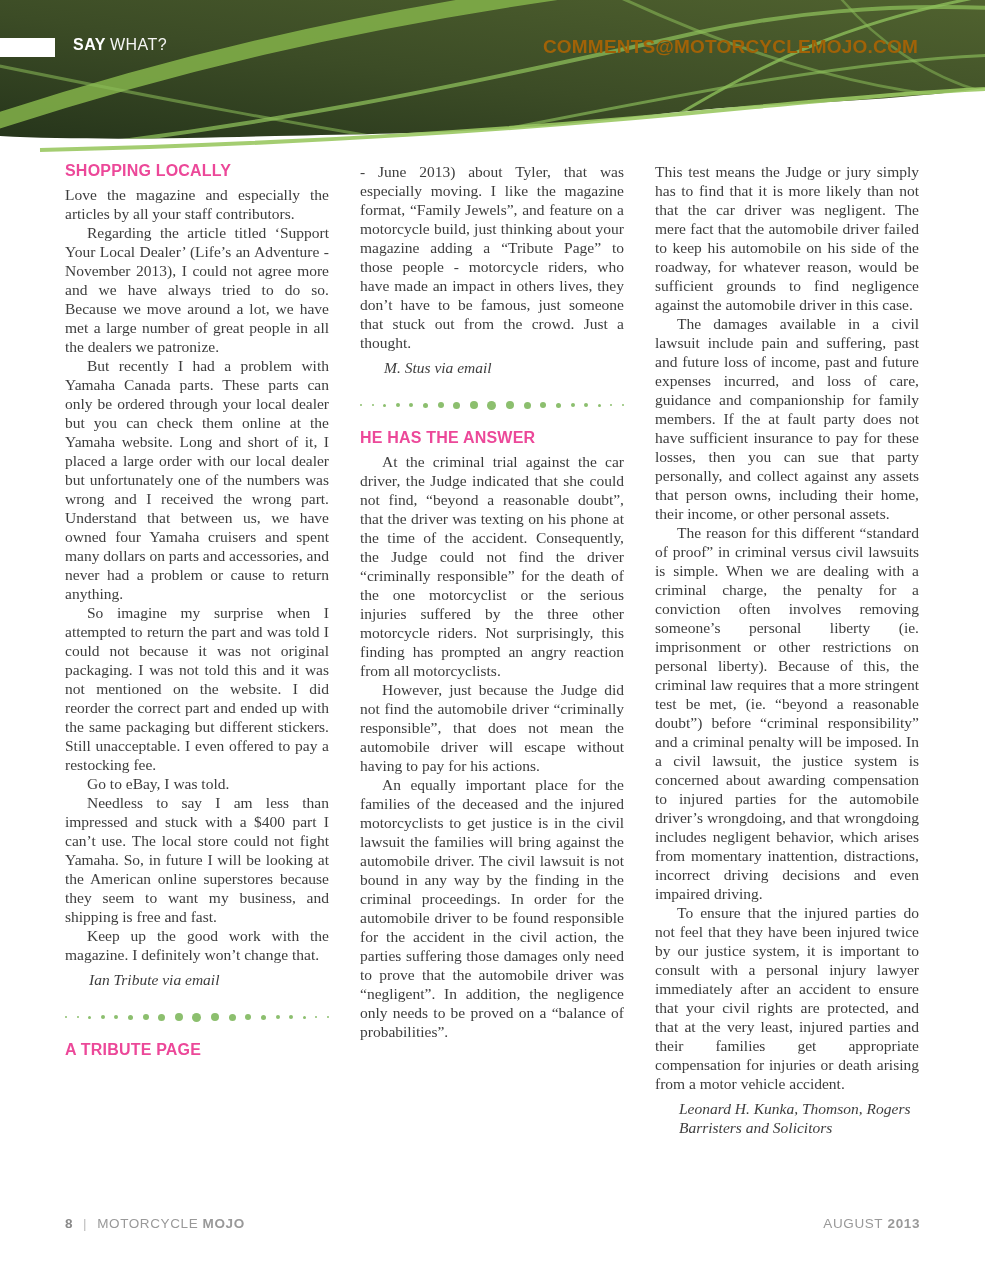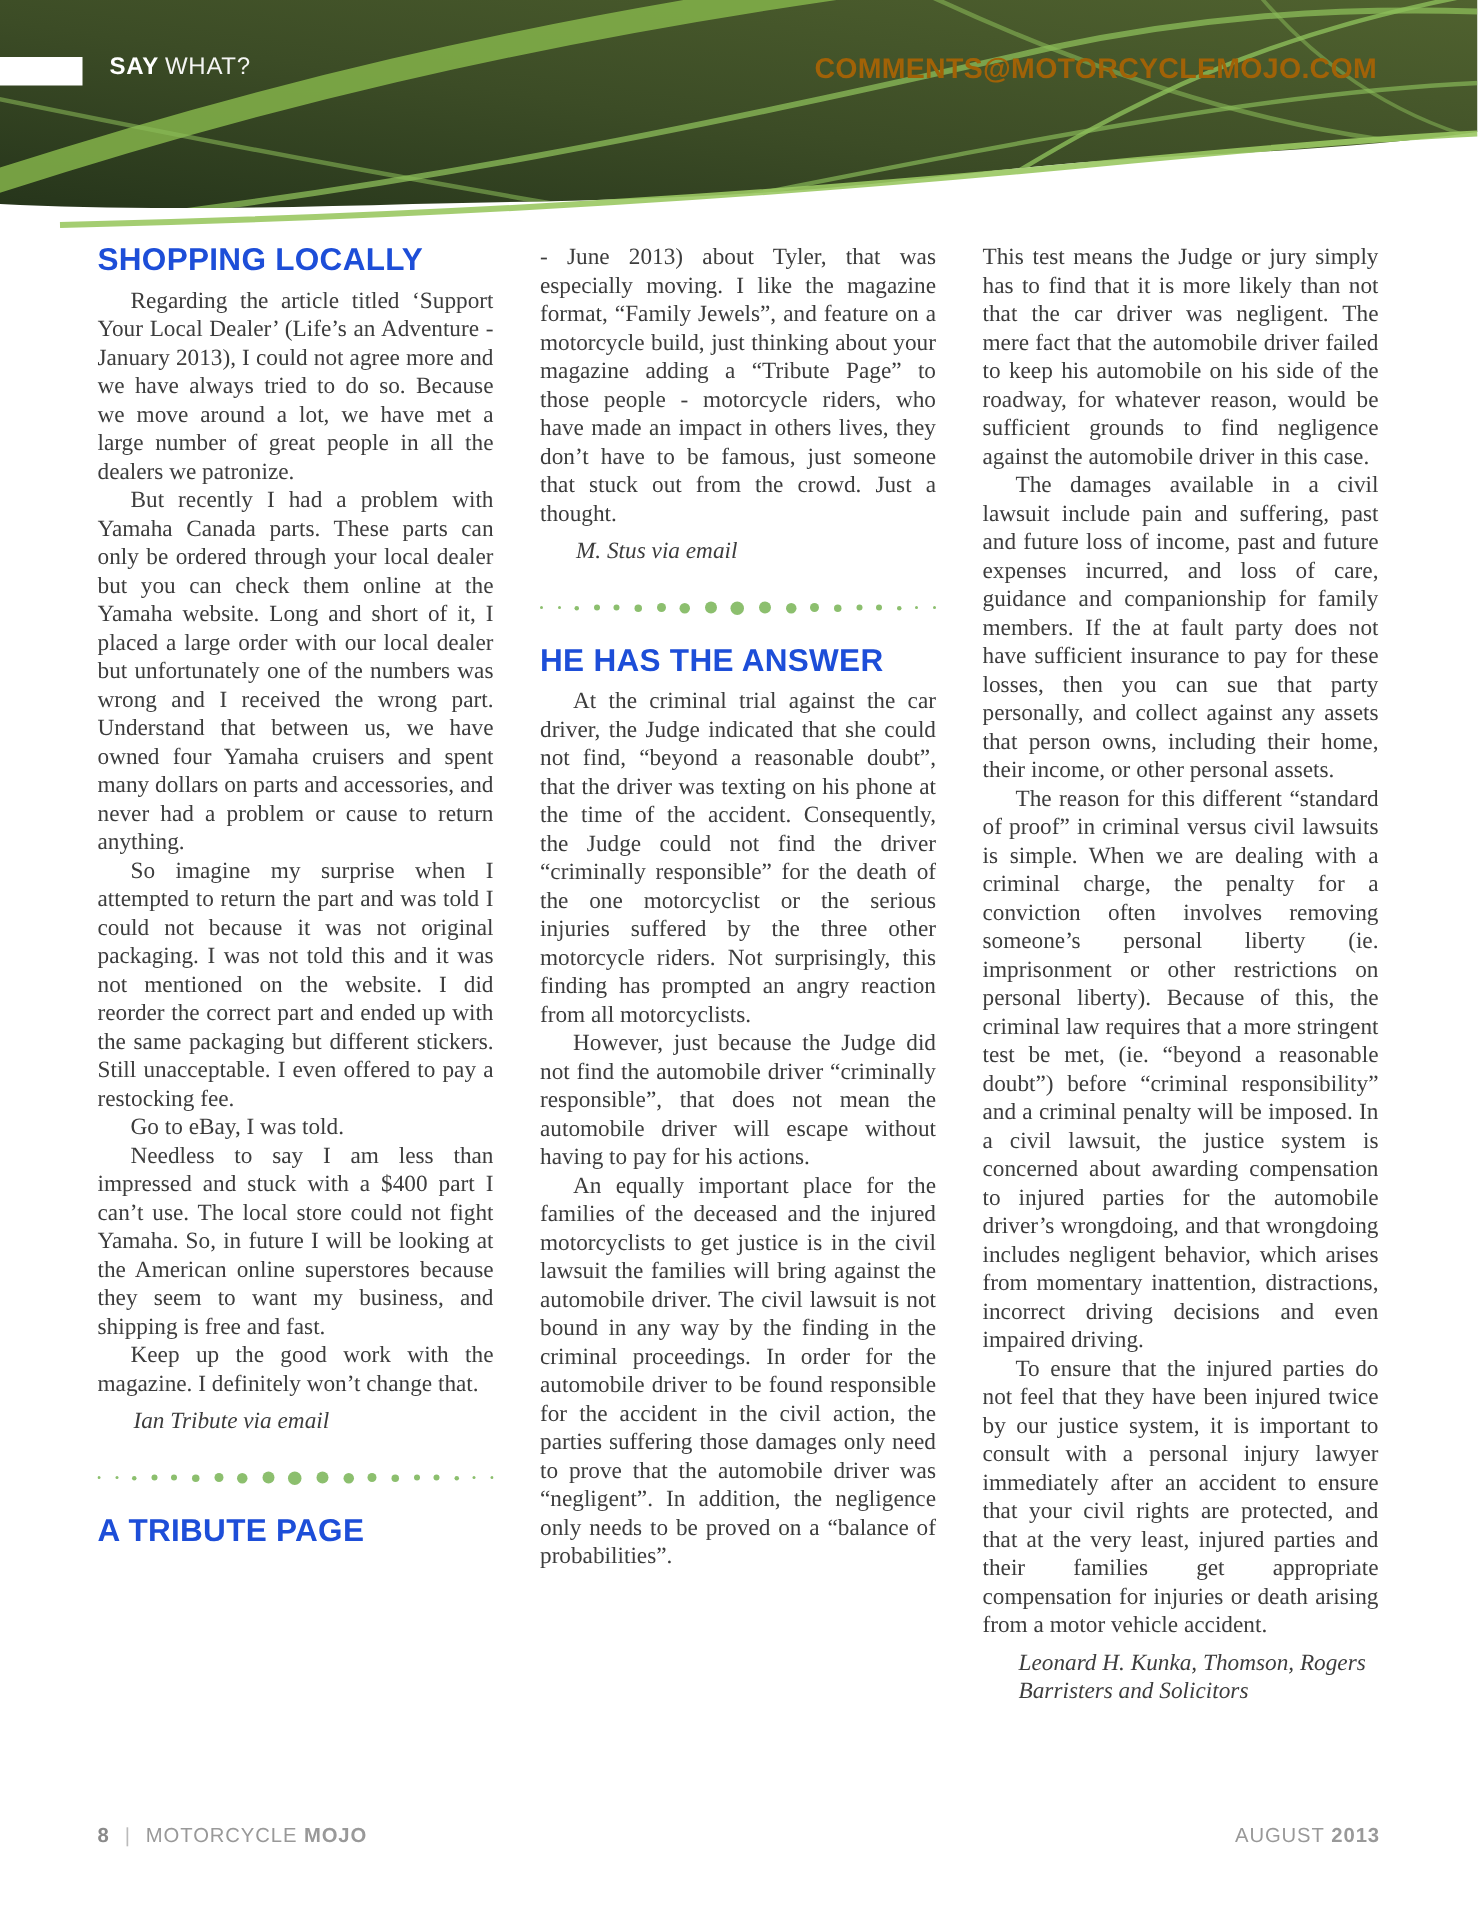--- a/index.html
+++ b/index.html
@@ -12,22 +12,22 @@
   .banner svg{display:block;}
   .banner-text{position:absolute;top:36px;left:73px;color:#ffffff;
     font-family:"Liberation Sans",sans-serif;font-size:16px;letter-spacing:.5px;}
   .banner-text .b{font-weight:bold;}
   .banner-text .lt{font-weight:normal;opacity:.95;margin-left:4px;}
   .banner-email{position:absolute;top:36px;right:67px;color:#a16207;
     font-family:"Liberation Sans",sans-serif;font-size:19px;font-weight:bold;letter-spacing:.2px;}
   
   .content{position:absolute;top:162px;left:65px;display:flex;gap:31px;}
   .col{width:264px;height:1050px;overflow:hidden;color:#3d3d3d;}
-  h3{font-family:"Liberation Sans",sans-serif;font-size:21px;font-weight:bold;
-     color:#1d4ed8;margin:0 0 5px 0;letter-spacing:.2px;}
+  h3{font-family:"Liberation Sans",sans-serif;font-size:16px;font-weight:bold;
+     color:#ec4899;margin:0 0 5px 0;letter-spacing:.2px;}
   h3.mt{margin-top:18px;}
   p{font-size:15.5px;line-height:19px;text-align:justify;margin:0;}
   p.ind{text-indent:22px;}
   p.sub{font-style:italic;}
   .signature{font-style:italic;font-size:15.5px;line-height:19px;
     margin:6px 0 0 0;padding-left:24px;}
   .divider{display:flex;justify-content:space-between;align-items:center;
     height:10px;margin:23px 0 19px 0;}
   .divider span{border-radius:50%;background:#8cbf6e;display:inline-block;flex:0 0 auto;}
   
@@ -69,21 +69,22 @@
   <div class="banner-text">
     <span class="b">SAY</span><span class="lt">WHAT?</span>
   </div>
   <div class="banner-email">COMMENTS@MOTORCYCLEMOJO.COM</div>
 </div>
 
 <div class="content">
 
   <div class="col">
     <h3>SHOPPING LOCALLY</h3>
-    <p class="ind">Regarding the article titled ‘Support Your Local Dealer’ (Life’s an Adventure - January 2013), I could not agree more and we have always tried to do so. Because we move around a lot, we have met a large number of great people in all the dealers we patronize.</p>
+    <p>Love the magazine and especially the articles by all your staff contributors.</p>
+    <p class="ind">Regarding the article titled ‘Support Your Local Dealer’ (Life’s an Adventure - November 2013), I could not agree more and we have always tried to do so. Because we move around a lot, we have met a large number of great people in all the dealers we patronize.</p>
     <p class="ind">But recently I had a problem with Yamaha Canada parts. These parts can only be ordered through your local dealer but you can check them online at the Yamaha website. Long and short of it, I placed a large order with our local dealer but unfortunately one of the numbers was wrong and I received the wrong part. Understand that between us, we have owned four Yamaha cruisers and spent many dollars on parts and accessories, and never had a problem or cause to return anything.</p>
     <p class="ind">So imagine my surprise when I attempted to return the part and was told I could not because it was not original packaging. I was not told this and it was not mentioned on the website. I did reorder the correct part and ended up with the same packaging but different stickers. Still unacceptable. I even offered to pay a restocking fee.</p>
     <p class="ind">Go to eBay, I was told.</p>
     <p class="ind">Needless to say I am less than impressed and stuck with a $400 part I can’t use. The local store could not fight Yamaha. So, in future I will be looking at the American online superstores because they seem to want my business, and shipping is free and fast.</p>
     <p class="ind">Keep up the good work with the magazine. I definitely won’t change that.</p>
     <div class="signature">Ian Tribute via email</div>
     <div class="divider">
         <span style="height: 2px; width: 2px; background: rgb(140, 191, 110);"></span>
         <span style="height: 2px; width: 2px; background: rgb(140, 191, 110);"></span>
         <span style="height: 3px; width: 3px; background: rgb(140, 191, 110);"></span>

